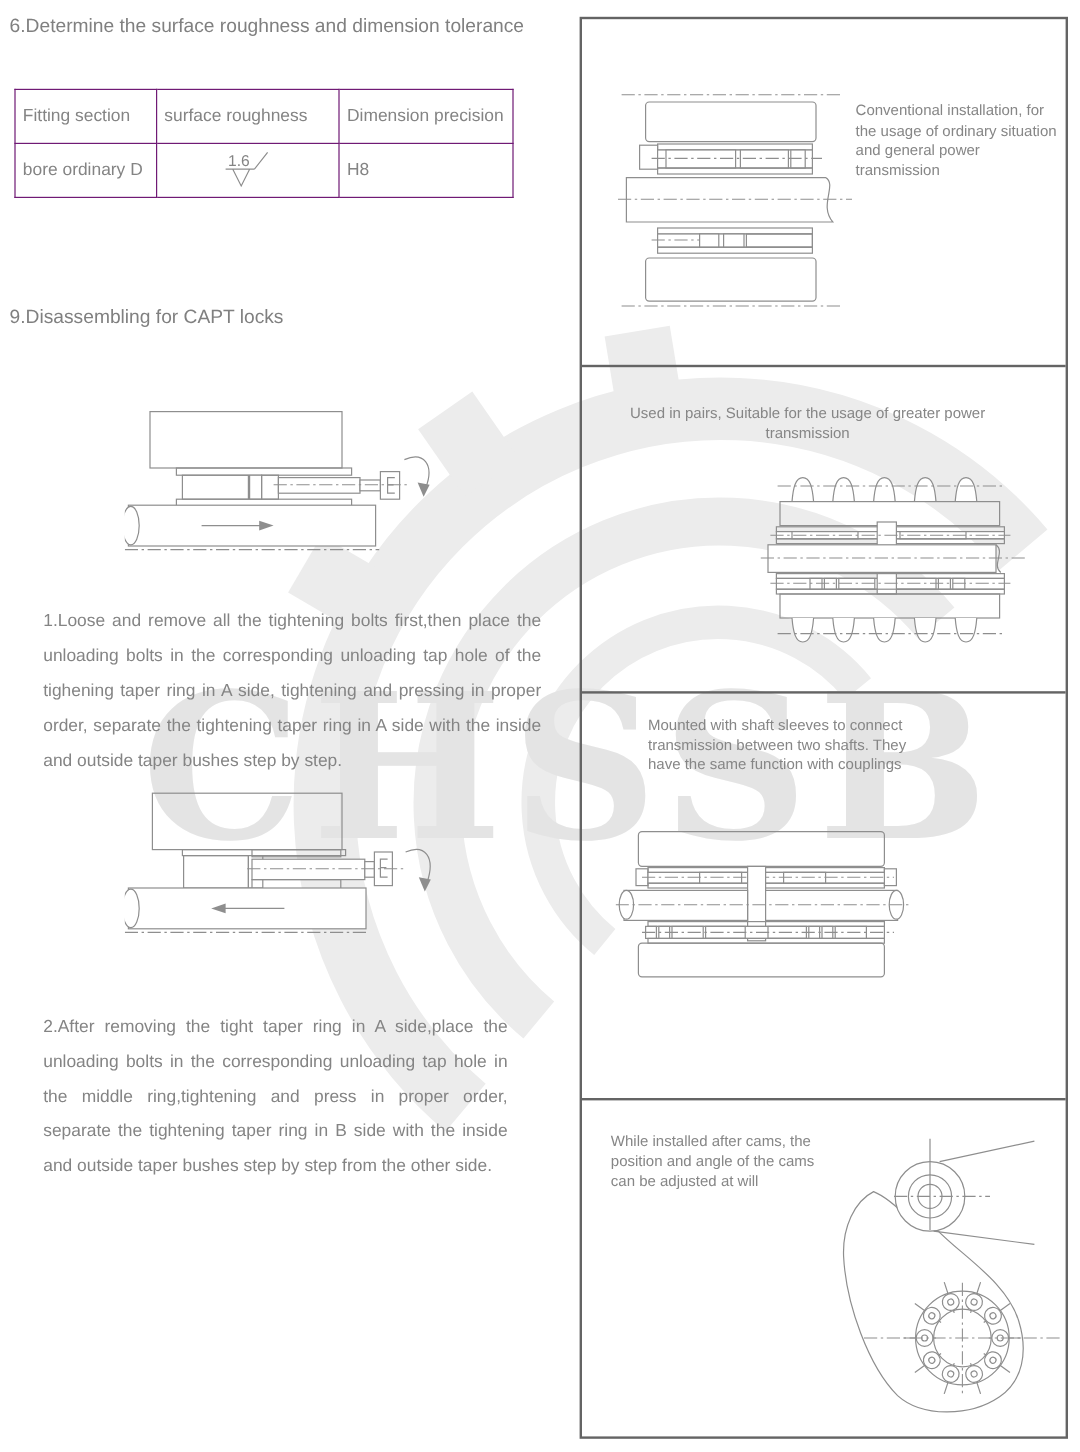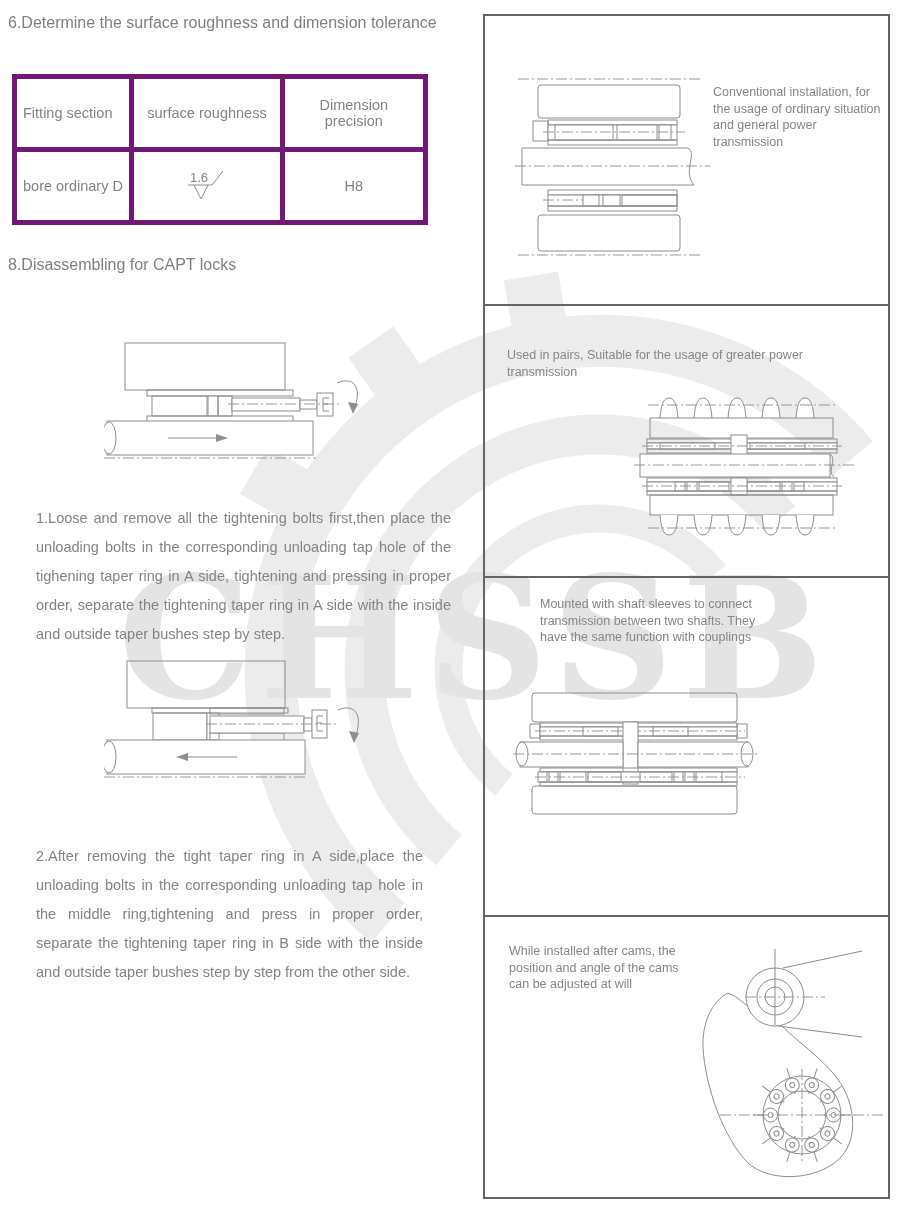--- a/index.html
+++ b/index.html
@@ -2,22 +2,22 @@
 <html><head>
 <meta charset="utf-8">
 <style>
   html,body{margin:0;padding:0;background:#fff;}
   #page{position:relative;width:900px;height:1210px;background:#fff;overflow:hidden;
         font-family:"Liberation Sans","DejaVu Sans",sans-serif;color:#848484;}
   .abs{position:absolute;}
   .heading{font-size:16px;color:#808080;}
   .para{font-size:14.5px;line-height:29px;text-align:justify;color:#848484;margin-left:28px;}
   table.spec{border-collapse:collapse;width:416px;font-size:14.5px;color:#848484;}
-  table.spec td{border:5px solid #701a75;height:44px;padding:12px 6px;}
-  td.c{text-align:center;}
+  table.spec td{border:1px solid #701a75;height:44px;padding:0 6px;}
+  td.c{text-align:left;}
   .caption{font-size:12.5px;line-height:16.5px;color:#868686;}
   .rbox{position:absolute;left:483px;top:14px;width:403px;height:1181px;border:2px solid #646464;background:transparent;}
   .divider{position:absolute;left:0;width:100%;height:0;border-top:2px solid #646464;}
   .ln{stroke:#8e8e8e;fill:none;stroke-width:1;}
   .wh{fill:#fff;stroke:#8e8e8e;stroke-width:1;}
   .cl{stroke:#8e8e8e;stroke-width:0.9;stroke-dasharray:11 3 2 3;fill:none;}
   .ah{fill:#8e8e8e;stroke:none;}
   .wmk{position:absolute;left:0;top:0;z-index:0;}
   .content{position:relative;z-index:1;}
   .rough{display:flex;justify-content:center;}
@@ -77,21 +77,21 @@
               <text x="7" y="13" font-size="13" fill="#848484">1.6</text>
               <path class="ln" d="M5,16 H29 M11,16 L18,30 L25,16 M29,16 L40,2"></path>
             </svg>
           </div>
         </td>
         <td class="c">H8</td>
       </tr>
     </tbody>
       </table>
 
-    <div class="abs heading" style="left:8px;top:256px;">8.Disassembling for CAPT locks</div>
+    <div class="abs heading" style="left:8px;top:256px;">9.Disassembling for CAPT locks</div>
 
     <svg class="abs" style="left:104px;top:340px;" width="256" height="124" viewBox="0 0 256 124">
       <rect x="21" y="3" width="160" height="47" fill="url(#hB)" class="ln"></rect>
       <rect x="43" y="50" width="146" height="6" fill="url(#hD)" class="ln"></rect>
       <rect x="48" y="56" width="55" height="20" fill="url(#hD4)" class="ln"></rect>
       <rect x="104" y="56" width="10" height="20" class="wh"></rect>
       <rect x="114" y="56" width="14" height="20" fill="url(#hD4)" class="ln"></rect>
       <rect x="43" y="76" width="146" height="6" fill="url(#hD)" class="ln"></rect>
       <rect x="128" y="58" width="68" height="13" class="wh"></rect>
       <rect x="196" y="60" width="17" height="9" class="wh"></rect>
@@ -158,21 +158,21 @@
       <rect x="43" y="119" width="129" height="11" class="wh"></rect>
       <rect x="78" y="119" width="16" height="11" class="wh"></rect>
       <rect x="98" y="119" width="17" height="11" class="wh"></rect>
       <rect x="117" y="119" width="55" height="11" fill="url(#hF)" class="ln"></rect>
       <line class="cl" x1="38" y1="124" x2="78" y2="124"></line>
       <rect x="43" y="130" width="129" height="5" fill="url(#hD)" class="ln"></rect>
       <rect x="33" y="139" width="142" height="36" rx="3" fill="url(#hF)" class="ln"></rect>
       <line class="cl" x1="13" y1="179" x2="195" y2="179"></line>
     </svg>
 
-    <div class="abs caption" style="left:507px;top:347px;width:332px;">Used in pairs, Suitable for the usage of greater power transmission</div>
+    <div class="abs caption" style="left:507px;top:336px;width:332px;text-align:center;">Used in pairs, Suitable for the usage of greater power transmission</div>
     <svg class="abs" style="left:630px;top:385px;" width="232" height="162" viewBox="0 0 232 162">
       <g class="wh">
         <path transform="translate(30,7)" d="M0,26 C1,14 3,6 9,6 C15,6 17,14 18,26"></path>
         <path transform="translate(64,7)" d="M0,26 C1,14 3,6 9,6 C15,6 17,14 18,26"></path>
         <path transform="translate(98,7)" d="M0,26 C1,14 3,6 9,6 C15,6 17,14 18,26"></path>
         <path transform="translate(132,7)" d="M0,26 C1,14 3,6 9,6 C15,6 17,14 18,26"></path>
         <path transform="translate(166,7)" d="M0,26 C1,14 3,6 9,6 C15,6 17,14 18,26"></path>
       </g>
       <line class="cl" x1="18" y1="20" x2="205" y2="20"></line>
       <rect x="20" y="33" width="183" height="20" fill="url(#hB)" class="ln"></rect>

